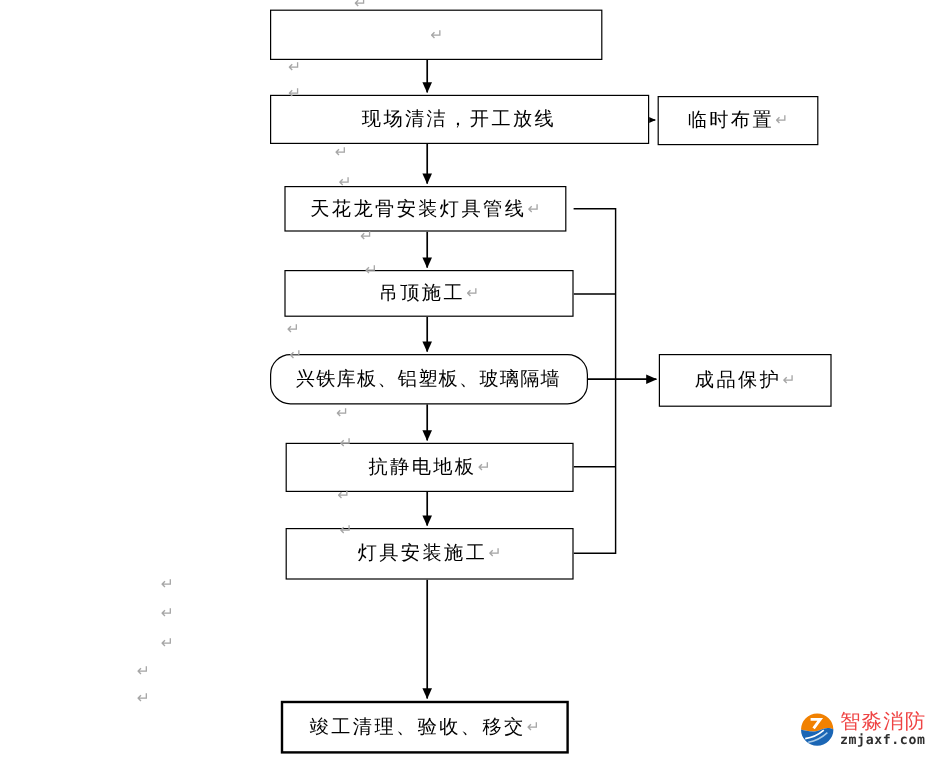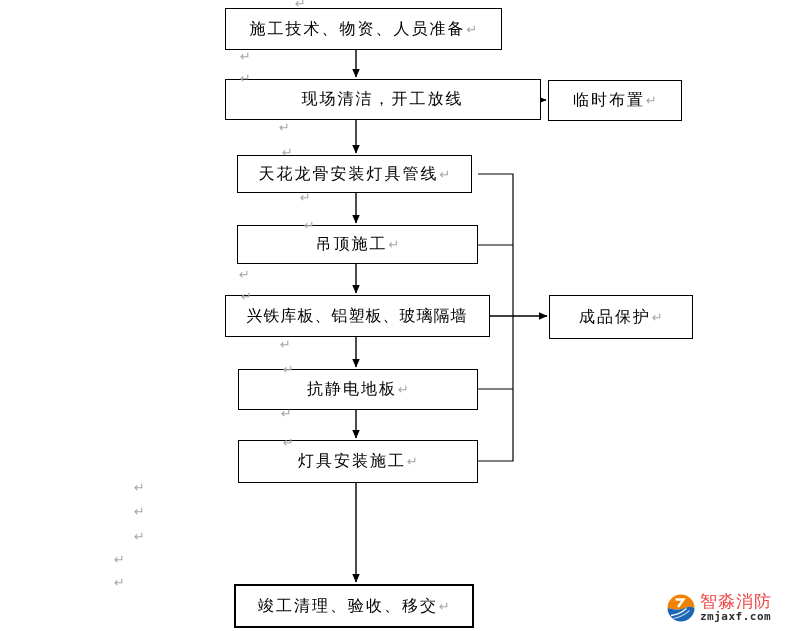--- a/index.html
+++ b/index.html
@@ -21,21 +21,21 @@
     color:#a6a6a6;letter-spacing:0;
     font-family:"DejaVu Sans",sans-serif;font-size:13px;line-height:13px;
   }
   .pmark{position:absolute;z-index:3;}
   
   #n-prepare {left:225px;top:8px;  width:277px;height:42px;}
   #n-site    {left:225px;top:79px; width:316px;height:41px;}
   #n-temp    {left:548px;top:80px; width:134px;height:41px;}
   #n-grid    {left:237px;top:155px;width:235px;height:38px;}
   #n-ceiling {left:237px;top:225px;width:241px;height:39px;}
-  #n-part    {left:225px;top:295px;width:265px;height:42px;letter-spacing:1px;}
+  #n-part    {left:225px;top:295px;width:265px;height:42px;letter-spacing:1px;border-radius:17px;}
   #n-prot    {left:549px;top:295px;width:144px;height:44px;}
   #n-floor   {left:238px;top:369px;width:240px;height:41px;}
   #n-light   {left:238px;top:440px;width:240px;height:43px;}
   #n-done    {left:234px;top:584px;width:240px;height:44px;border-width:2px;}
   svg.wires{position:absolute;left:0;top:0;z-index:1;}
   
   #watermark{
     position:absolute;left:666px;top:593px;z-index:4;
     display:flex;align-items:center;gap:4px;
     font-family:"Liberation Sans","DejaVu Sans",sans-serif;
@@ -60,21 +60,20 @@
     <line x1="356" y1="337" x2="356" y2="367" marker-end="url(#ah)"></line>
     <line x1="356" y1="410" x2="356" y2="438" marker-end="url(#ah)"></line>
     <line x1="356" y1="483" x2="356" y2="582" marker-end="url(#ah)"></line>
     <line x1="502" y1="100" x2="546" y2="100" marker-end="url(#ah)"></line>
     <line x1="490" y1="316" x2="547" y2="316" marker-end="url(#ah)"></line>
   </g>
   <path d="M478 174 H513 V461 H478 M478 245 H513 M478 389 H513" stroke="#000" stroke-width="1.2" fill="none"></path>
 </svg>
 
 <div class="node" id="n-prepare">
-  <span>施工技术、物资、人员准备</span>
     <span class="mark">↵</span>
 </div>
 <div class="node" id="n-site">
   <span>现场清洁，开工放线</span>
     <span class="mark"></span>
 </div>
 <div class="node" id="n-temp">
   <span>临时布置</span>
     <span class="mark">↵</span>
 </div>

